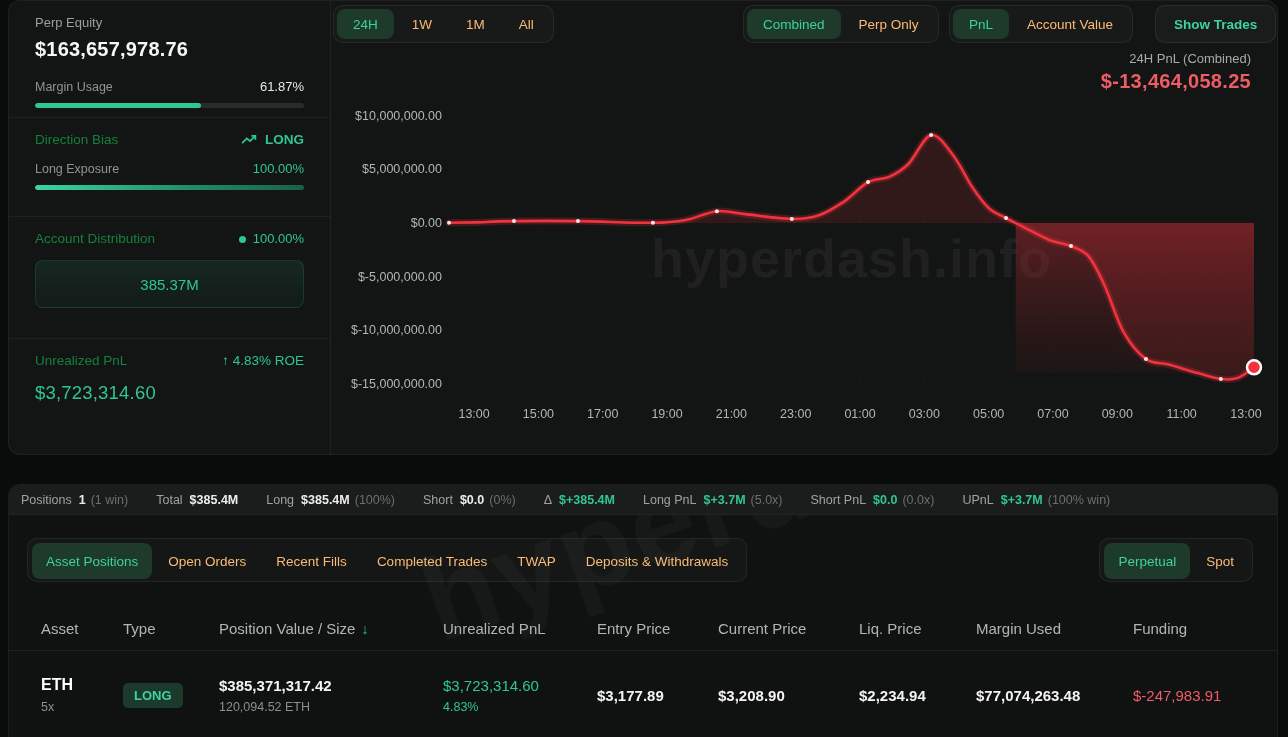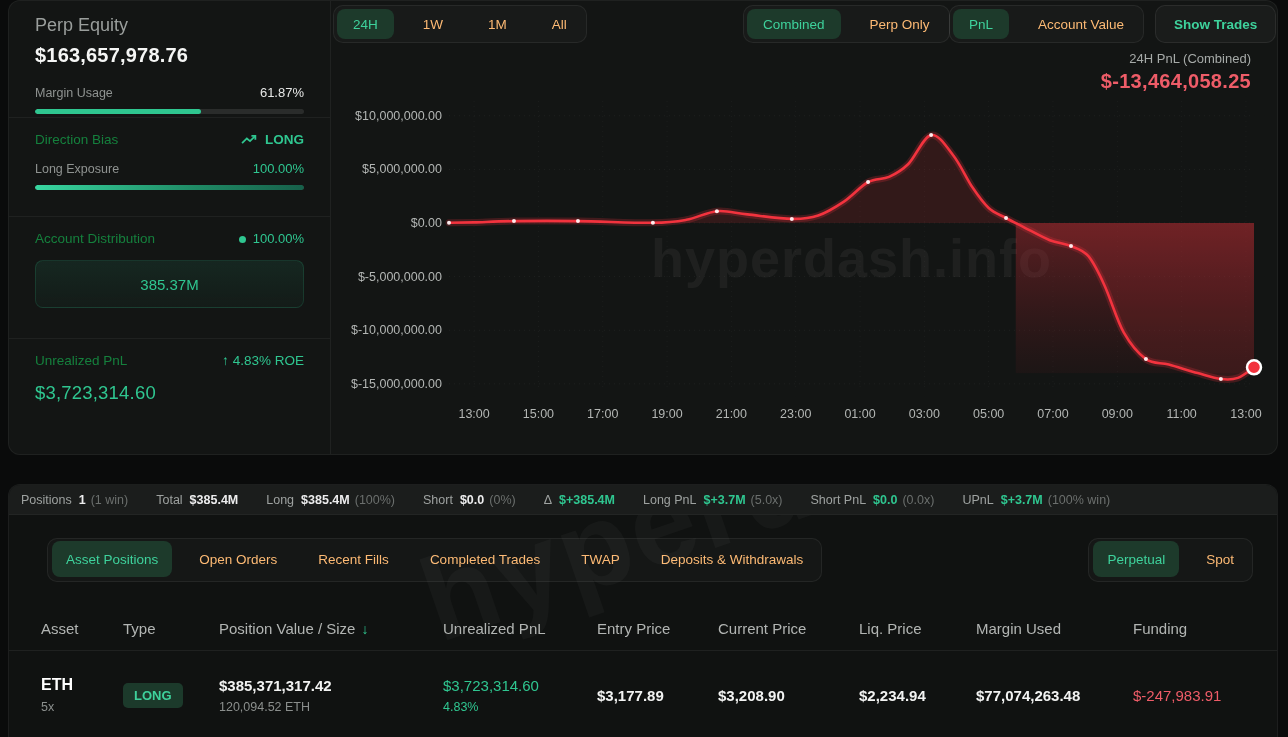--- a/index.html
+++ b/index.html
@@ -8,47 +8,47 @@
     background:#0a0b0b;color:#e8e9e8;
     font-family:"Liberation Sans","DejaVu Sans",sans-serif;
   }
   
   .card-top{position:absolute;left:8px;top:0;width:1270px;height:455px;box-sizing:border-box;
     background:#131514;border:1px solid rgba(255,255,255,0.055);border-radius:12px;}
   .sidebar{position:absolute;left:0;top:0;width:322px;height:453px;box-sizing:border-box;
     border-right:1px solid rgba(255,255,255,0.06);}
   .sb-sec{box-sizing:border-box;padding:14px 26px 0;border-bottom:1px solid rgba(255,255,255,0.055);}
   .sb-sec.s1{height:117px;}.sb-sec.s2{height:99px;}.sb-sec.s3{height:122px;}.sb-sec.s4{height:115px;border-bottom:none;}
-  .sb-label{font-size:18px;color:#9a9e9c;}
+  .sb-label{font-size:13px;color:#9a9e9c;}
   .sb-label15{font-size:13.5px;color:#15803d;}
   .sb-big{font-size:20px;font-weight:bold;color:#f5f6f5;margin-top:8px;letter-spacing:.2px;}
   .sb-row{display:flex;justify-content:space-between;align-items:center;}
   .mt18{margin-top:18px;}.mt14{margin-top:14px;}
   .sb-small{font-size:12.5px;color:#8f9391;}
   .sb-val{font-size:13px;color:#e6e7e6;}
   .bar{height:5px;border-radius:3px;background:#2a2c2b;margin-top:9px;overflow:hidden;}
   .bar-fill{height:100%;border-radius:3px;background:#2fc690;}
   .bar-fill.grad{background:linear-gradient(90deg,#38d6a0,#1f8a65 60%,#17604a);}
   .green{color:#2fc690;}
   .pct13{font-size:13px;}
   .dirlong{display:flex;align-items:center;gap:7px;font-size:13.5px;font-weight:bold;color:#2fc690;}
   .dot{width:7px;height:7px;border-radius:50%;background:#2fc690;display:inline-block;margin-right:7px;vertical-align:middle;}
   .dist-box{margin-top:14px;height:46px;border-radius:8px;cursor:pointer;
     background:linear-gradient(180deg,rgba(47,198,144,0.10),rgba(47,198,144,0.04));
     border:1px solid rgba(47,198,144,0.16);
     display:flex;align-items:center;justify-content:center;font-size:15px;color:#2fc690;}
   .upnl-val{font-size:18.5px;color:#2fc690;margin-top:14px;letter-spacing:.2px;}
   .roe{font-size:13.5px;color:#2fc690;display:flex;align-items:center;gap:4px;}
   
-  .seg{position:absolute;display:flex;align-items:flex-end;box-sizing:border-box;height:38px;padding:3px;gap:13px;
+  .seg{position:absolute;display:flex;align-items:flex-start;box-sizing:border-box;height:38px;padding:3px;gap:2px;
     background:rgba(255,255,255,0.025);border:1px solid rgba(255,255,255,0.065);border-radius:10px;}
   .seg-btn{height:30px;padding:0 16px;border:none;background:transparent;color:#fdba74;font-size:13.5px;
     border-radius:8px;font-family:inherit;display:flex;align-items:center;cursor:pointer;white-space:nowrap;}
   .seg-btn.active{background:#1d3a2b;color:#3ed29c;}
-  .seg-lg{height:44px;padding:4px;margin-left:20px;}
+  .seg-lg{height:44px;padding:4px;}
   .seg-lg .seg-btn{height:36px;font-size:13.5px;padding:0 14px;}
   .show-trades{position:absolute;left:1146px;top:4px;height:38px;padding:0 18px;box-sizing:border-box;cursor:pointer;
     background:rgba(255,255,255,0.03);border:1px solid rgba(255,255,255,0.075);border-radius:10px;
     color:#3ed29c;font-size:13.5px;font-weight:bold;display:flex;align-items:center;font-family:inherit;}
   .chart-head{position:absolute;right:26px;top:50px;text-align:right;}
   .chart-head .t{font-size:13px;color:#a6aaa8;}
   .chart-head .v{font-size:20px;font-weight:bold;color:#ee5c68;margin-top:4px;letter-spacing:.3px;}
   .ylabels{position:absolute;left:0;top:100px;width:433px;height:290px;}
   .ylabels div{position:absolute;right:0;font-size:12.5px;color:#b3b6b4;transform:translateY(-50%);}
   .xlabels{position:absolute;left:440px;top:406px;width:805px;height:16px;}

